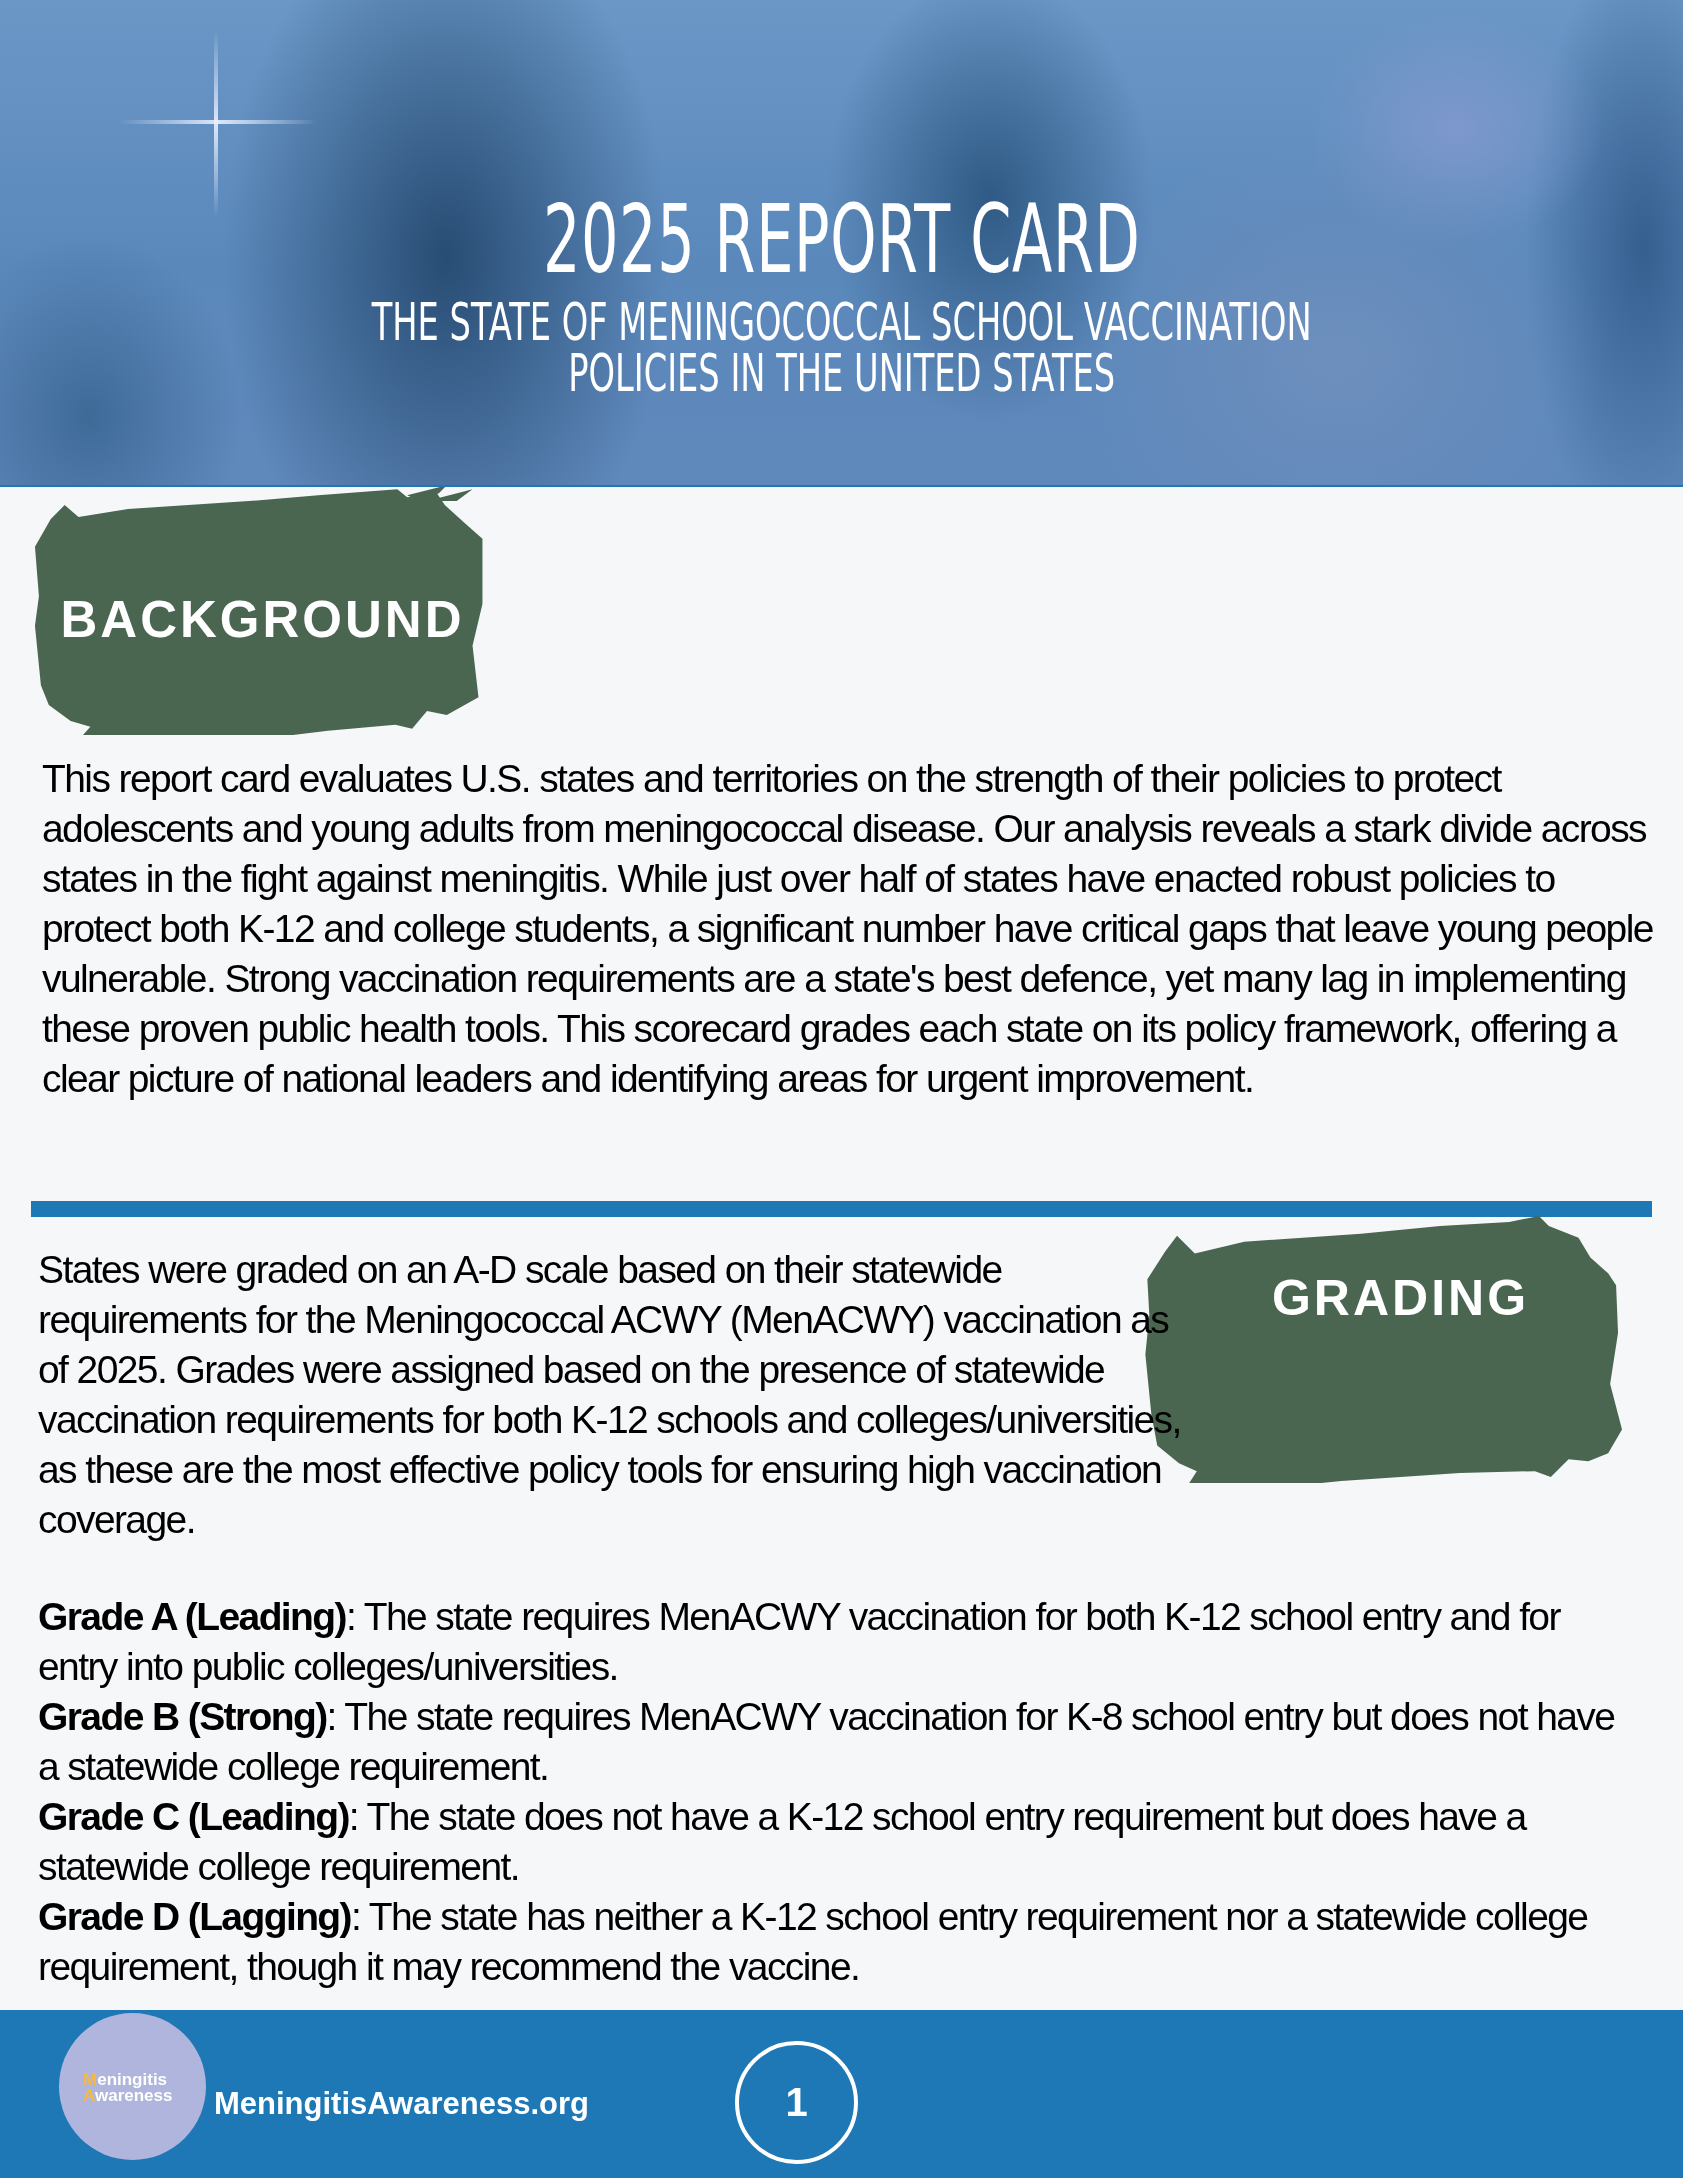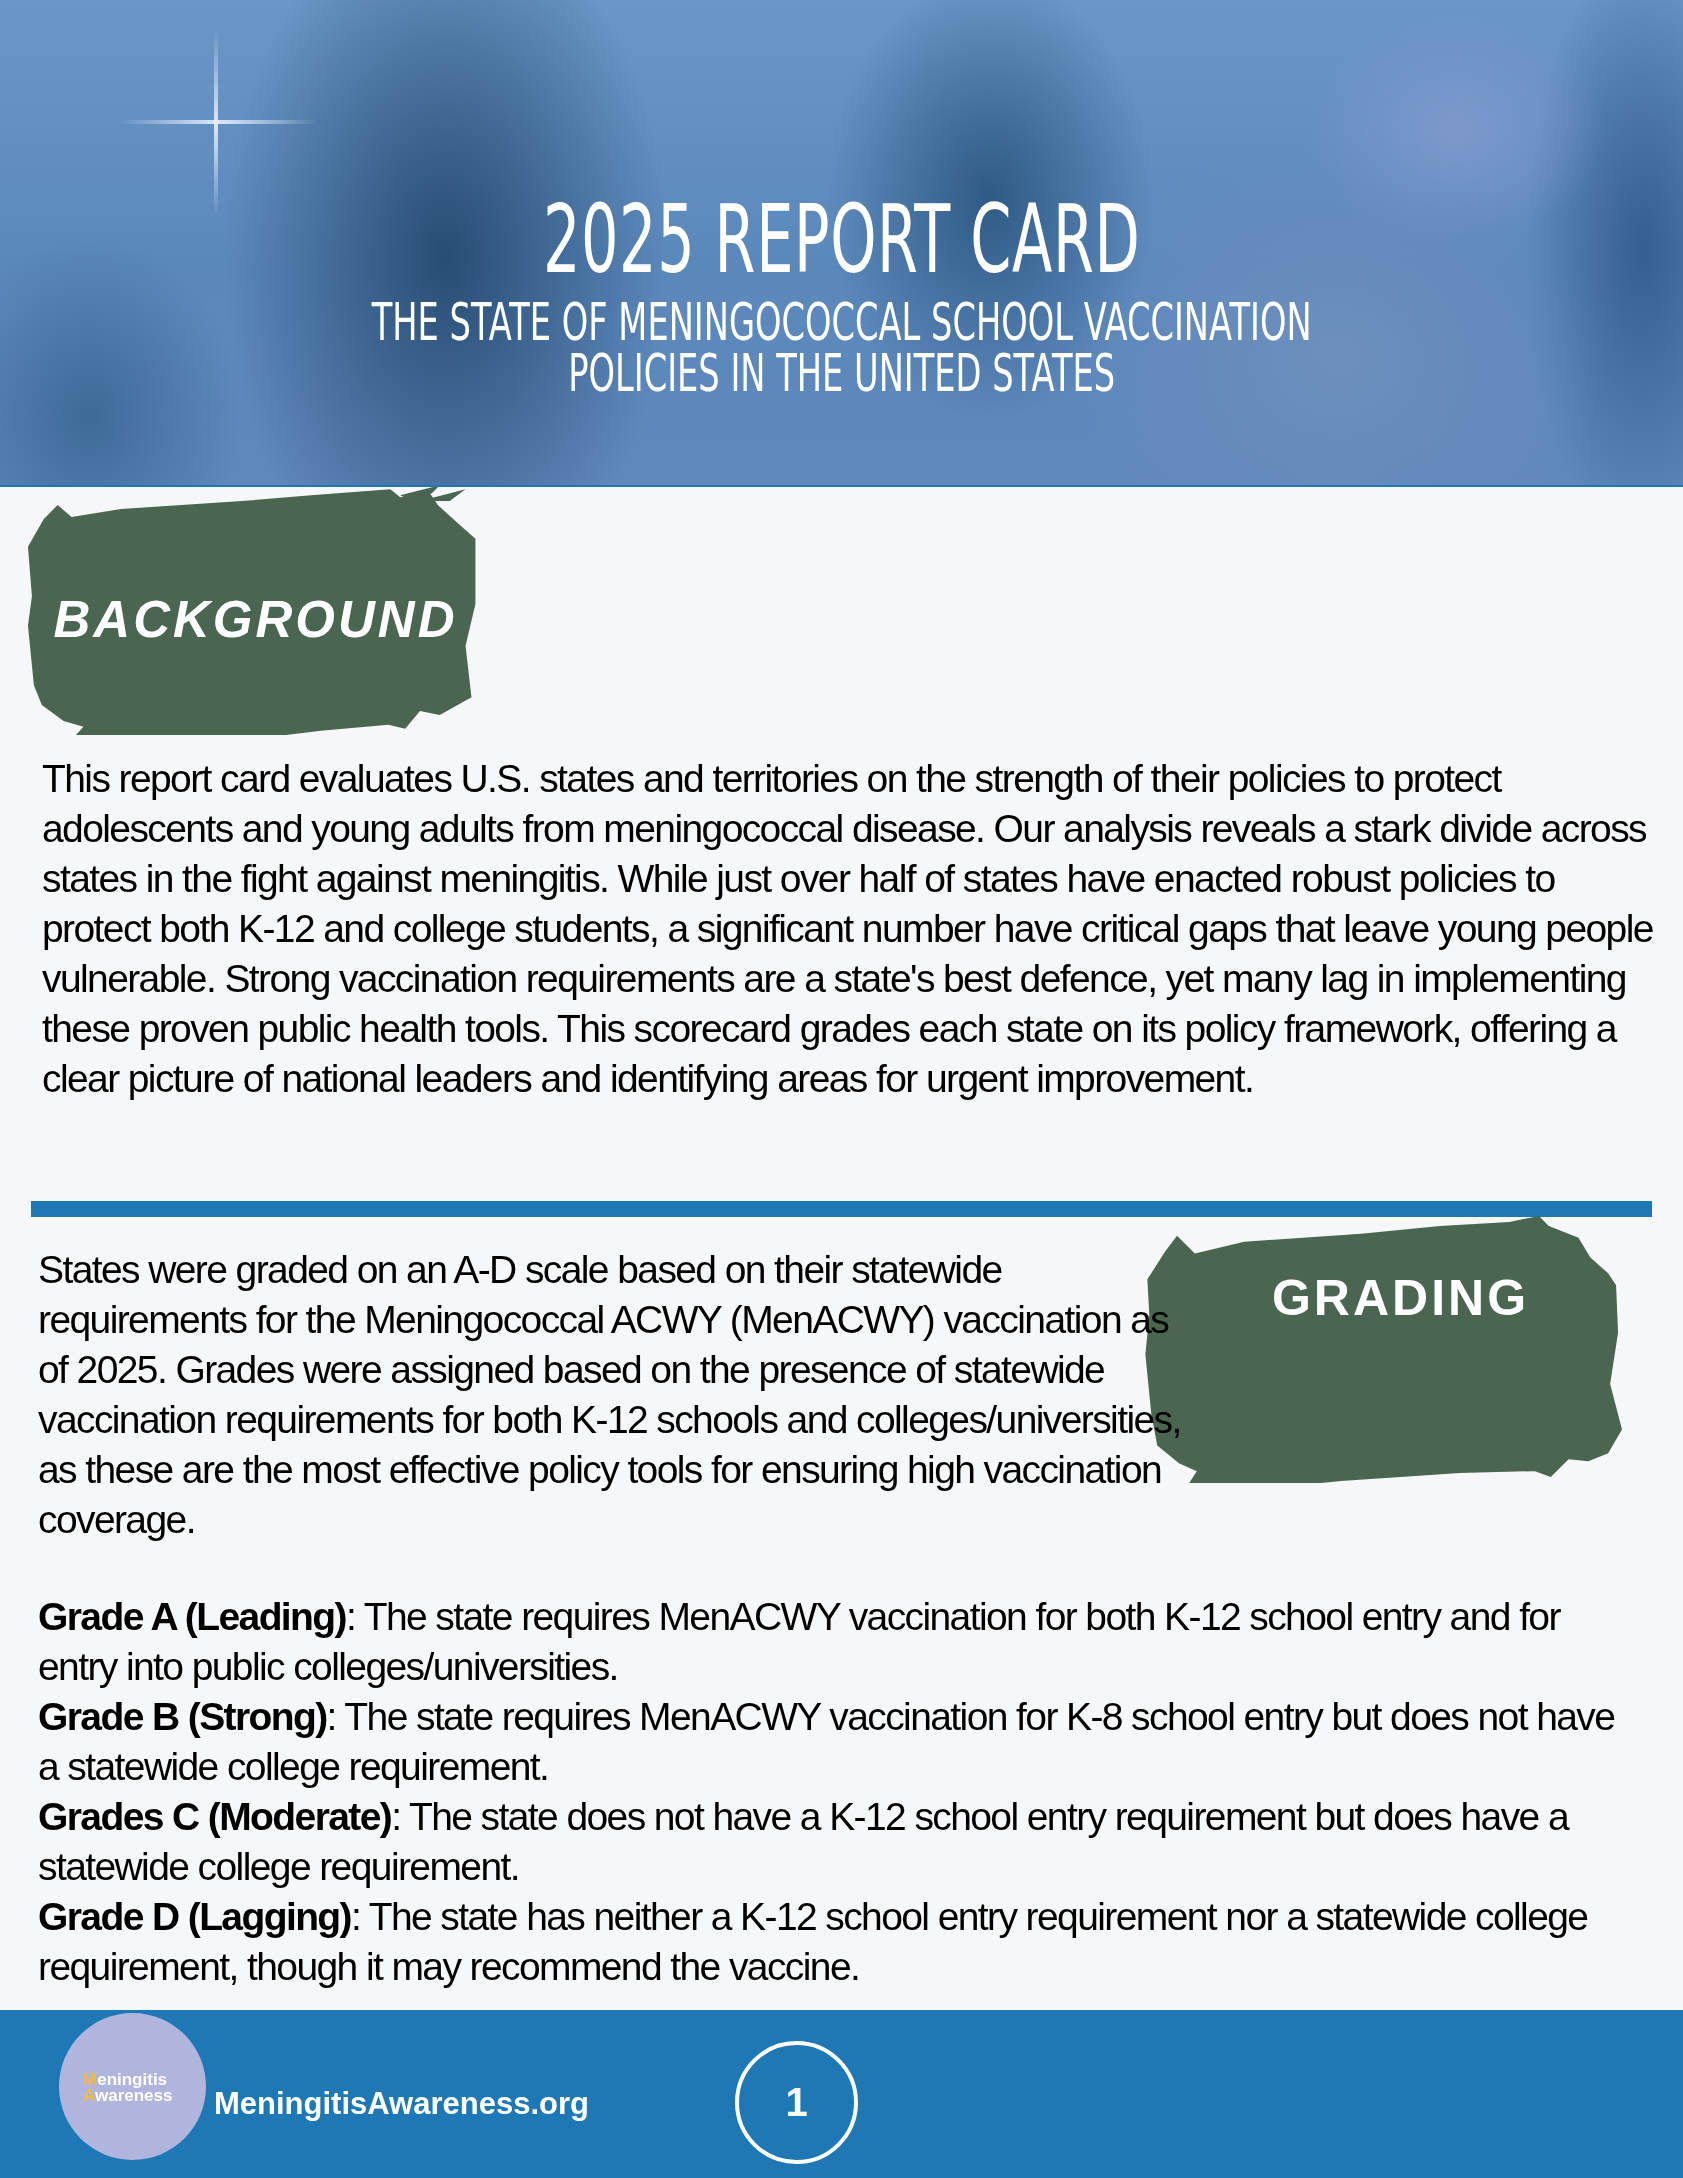--- a/index.html
+++ b/index.html
@@ -38,21 +38,21 @@
     color:#fff; font-family:"DejaVu Sans", sans-serif; font-size:51px; line-height:51px;
     transform:scaleX(.66); transform-origin:842px 0;
   }
   
   .badge { position:absolute; }
   .badge svg { position:absolute; left:0; top:0; }
   .badge-text {
     position:absolute; left:0; width:100%; text-align:center; color:#fff;
     font-family:"Liberation Sans", sans-serif; font-weight:bold; letter-spacing:3px;
   }
-  .badge-bg { left:24px; top:487px; width:495px; height:248px;font-style:italic; }
+  .badge-bg { left:31px; top:487px; width:495px; height:248px; }
   .badge-bg .badge-text { top:105px; font-size:51px; line-height:55px; }
   .badge-gm { left:1143px; top:1216px; width:515px; height:267px; }
   .badge-gm .badge-text { top:53px; font-size:50px; line-height:59px; }
 
   
   .para {
     position:absolute; font-size:39px; line-height:50px; letter-spacing:-1.6px; color:#000;
   }
   .bg-para { left:42px; top:754px; width:1624px; }
   .gm-para { left:38px; top:1245px; width:1148px; }
@@ -106,21 +106,21 @@
   <div class="badge-text">
     <div>GRADING</div>
   </div>
 </div>
 
 <div class="para gm-para">States were graded on an A-D scale based on their statewide requirements for the Meningococcal ACWY (MenACWY) vaccination as of 2025. Grades were assigned based on the presence of statewide vaccination requirements for both K-12 schools and colleges/universities, as these are the most effective policy tools for ensuring high vaccination coverage.</div>
 
 <div class="grades">
   <div class="grade"><b>Grade A (Leading)</b><span>: The state requires MenACWY vaccination for both K-12 school entry and for entry into public colleges/universities.</span></div>
   <div class="grade"><b>Grade B (Strong)</b><span>: The state requires MenACWY vaccination for K-8 school entry but does not have a statewide college requirement.</span></div>
-  <div class="grade"><b>Grades C (Moderate)</b><span>: The state does not have a K-12 school entry requirement but does have a statewide college requirement.</span></div>
+  <div class="grade"><b>Grade C (Leading)</b><span>: The state does not have a K-12 school entry requirement but does have a statewide college requirement.</span></div>
   <div class="grade"><b>Grade D (Lagging)</b><span>: The state has neither a K-12 school entry requirement nor a statewide college requirement, though it may recommend the vaccine.</span></div>
 </div>
 
 <div class="footer"></div>
 <div class="logo-circle"></div>
 <div class="logo-text">
   <div><span class="acc">M</span><span>eningitis</span></div>
   <div><span class="acc">A</span><span>wareness</span></div>
 </div>
 <div class="site">MeningitisAwareness.org</div>

